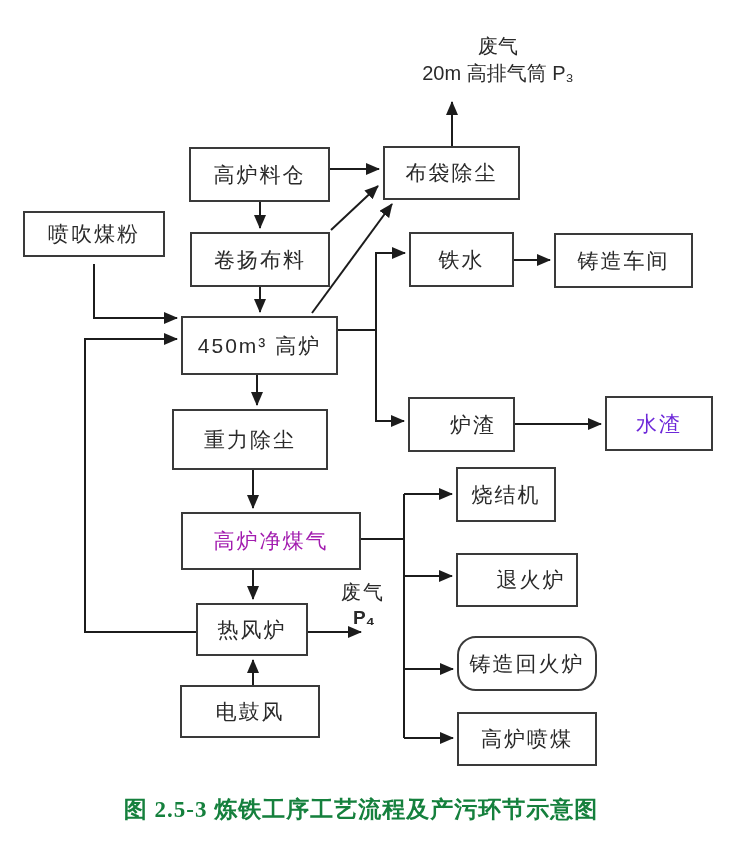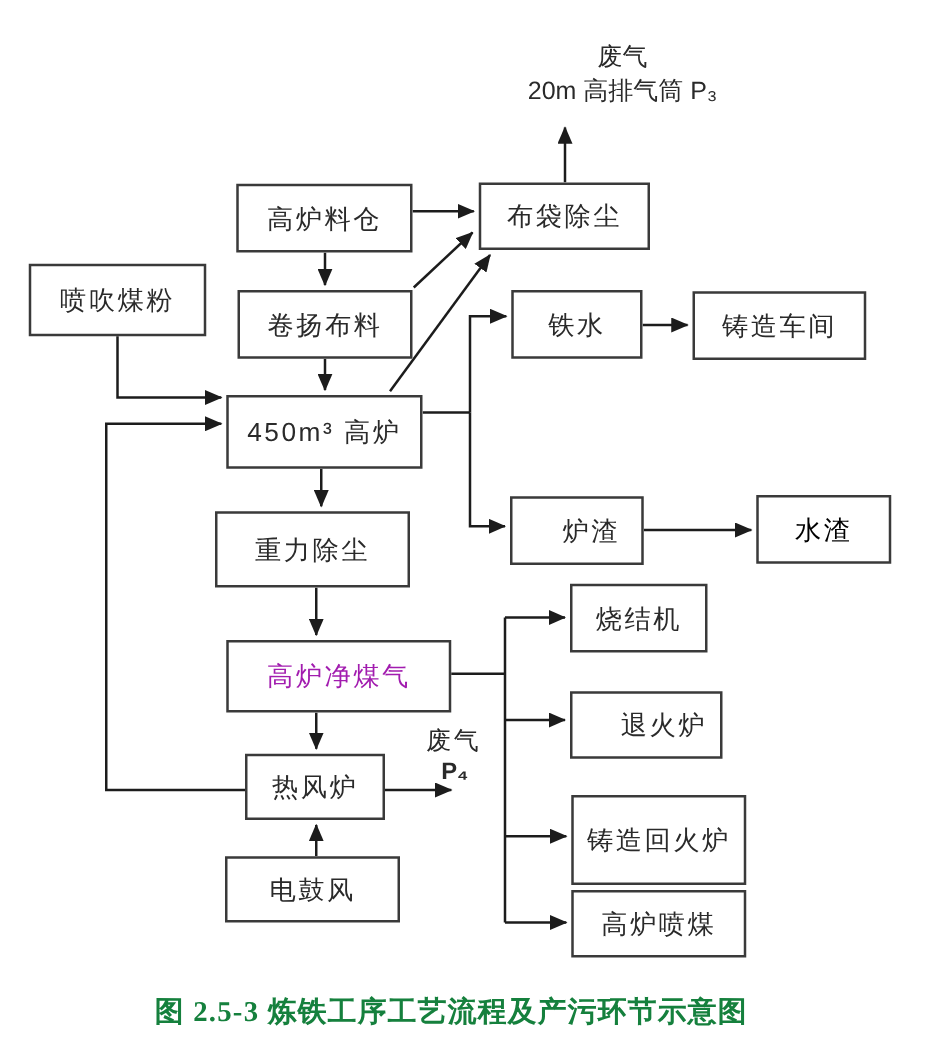--- a/index.html
+++ b/index.html
@@ -108,33 +108,33 @@
         <polyline points="404,494 452,494" fill="none" stroke="#1c1c1c" stroke-width="2" marker-end="url(#arrowhead)"></polyline>
         <polyline points="404,576 452,576" fill="none" stroke="#1c1c1c" stroke-width="2" marker-end="url(#arrowhead)"></polyline>
         <polyline points="404,669 453,669" fill="none" stroke="#1c1c1c" stroke-width="2" marker-end="url(#arrowhead)"></polyline>
         <polyline points="404,738 453,738" fill="none" stroke="#1c1c1c" stroke-width="2" marker-end="url(#arrowhead)"></polyline>
       </g>
   </svg>
 
   <div id="nodes-layer">
       <div class="node" style="left: 189px; top: 147px; width: 141px; height: 55px; border-color: rgb(58, 58, 58); color: rgb(42, 42, 42);">高炉料仓</div>
       <div class="node" style="left: 383px; top: 146px; width: 137px; height: 54px; border-color: rgb(58, 58, 58); color: rgb(42, 42, 42);">布袋除尘</div>
-      <div class="node" style="left: 23px; top: 211px; width: 142px; height: 58px; border-color: rgb(58, 58, 58); color: rgb(42, 42, 42);">喷吹煤粉</div>
+      <div class="node" style="left: 23px; top: 211px; width: 142px; height: 46px; border-color: rgb(58, 58, 58); color: rgb(42, 42, 42);">喷吹煤粉</div>
       <div class="node" style="left: 190px; top: 232px; width: 140px; height: 55px; border-color: rgb(58, 58, 58); color: rgb(42, 42, 42);">卷扬布料</div>
       <div class="node" style="left: 409px; top: 232px; width: 105px; height: 55px; border-color: rgb(58, 58, 58); color: rgb(42, 42, 42);">铁水</div>
       <div class="node" style="left: 554px; top: 233px; width: 139px; height: 55px; border-color: rgb(58, 58, 58); color: rgb(42, 42, 42);">铸造车间</div>
       <div class="node" style="left: 181px; top: 316px; width: 157px; height: 59px; border-color: rgb(58, 58, 58); color: rgb(42, 42, 42);">450m³ 高炉</div>
       <div class="node" style="left: 408px; top: 397px; width: 107px; height: 55px; border-color: rgb(58, 58, 58); color: rgb(42, 42, 42); padding-left: 23px;">炉渣</div>
-      <div class="node" style="left: 605px; top: 396px; width: 108px; height: 55px; border-color: rgb(58, 58, 58); color: #000000;">水渣</div>
+      <div class="node" style="left: 605px; top: 396px; width: 108px; height: 55px; border-color: rgb(58, 58, 58); color: #6d28d9;">水渣</div>
       <div class="node" style="left: 172px; top: 409px; width: 156px; height: 61px; border-color: rgb(58, 58, 58); color: rgb(42, 42, 42);">重力除尘</div>
       <div class="node" style="left: 162px; top: 512px; width: 180px; height: 58px; border-color: rgb(58, 58, 58); color: #a21caf; margin-left: 19px;">高炉净煤气</div>
-      <div class="node" style="left: 456px; top: 467px; width: 110px; height: 55px; border-color: rgb(58, 58, 58); color: rgb(42, 42, 42);">烧结机</div>
+      <div class="node" style="left: 456px; top: 467px; width: 100px; height: 55px; border-color: rgb(58, 58, 58); color: rgb(42, 42, 42);">烧结机</div>
       <div class="node" style="left: 456px; top: 553px; width: 122px; height: 54px; border-color: rgb(58, 58, 58); color: rgb(42, 42, 42); padding-left: 28px;">退火炉</div>
       <div class="node" style="left: 196px; top: 603px; width: 112px; height: 53px; border-color: rgb(58, 58, 58); color: rgb(42, 42, 42);">热风炉</div>
-      <div class="node" style="left: 457px; top: 636px; width: 140px; height: 72px; border-color: rgb(58, 58, 58); color: rgb(42, 42, 42);">铸造回火炉</div>
+      <div class="node" style="left: 457px; top: 636px; width: 140px; height: 55px; border-color: rgb(58, 58, 58); color: rgb(42, 42, 42); border-radius: 19px;">铸造回火炉</div>
       <div class="node" style="left: 180px; top: 685px; width: 140px; height: 53px; border-color: rgb(58, 58, 58); color: rgb(42, 42, 42);">电鼓风</div>
       <div class="node" style="left: 457px; top: 712px; width: 140px; height: 54px; border-color: rgb(58, 58, 58); color: rgb(42, 42, 42);">高炉喷煤</div>
     </div>
 
   <div id="stack-label" class="free-label">
     <div>废气</div>
     <div>20m 高排气筒 P₃</div>
   </div>
 
   <div id="p4-gas-label" class="free-label">废气</div>

